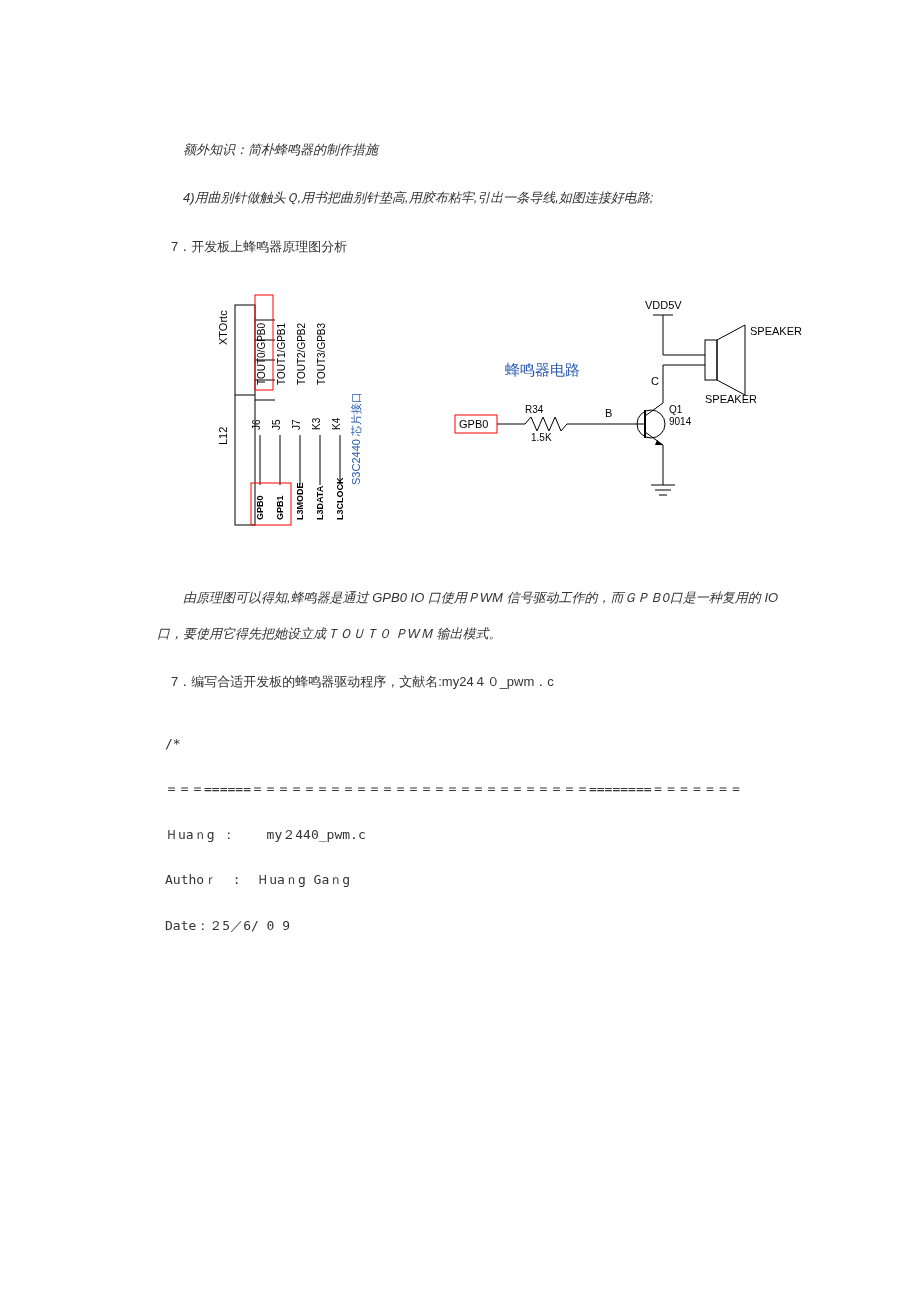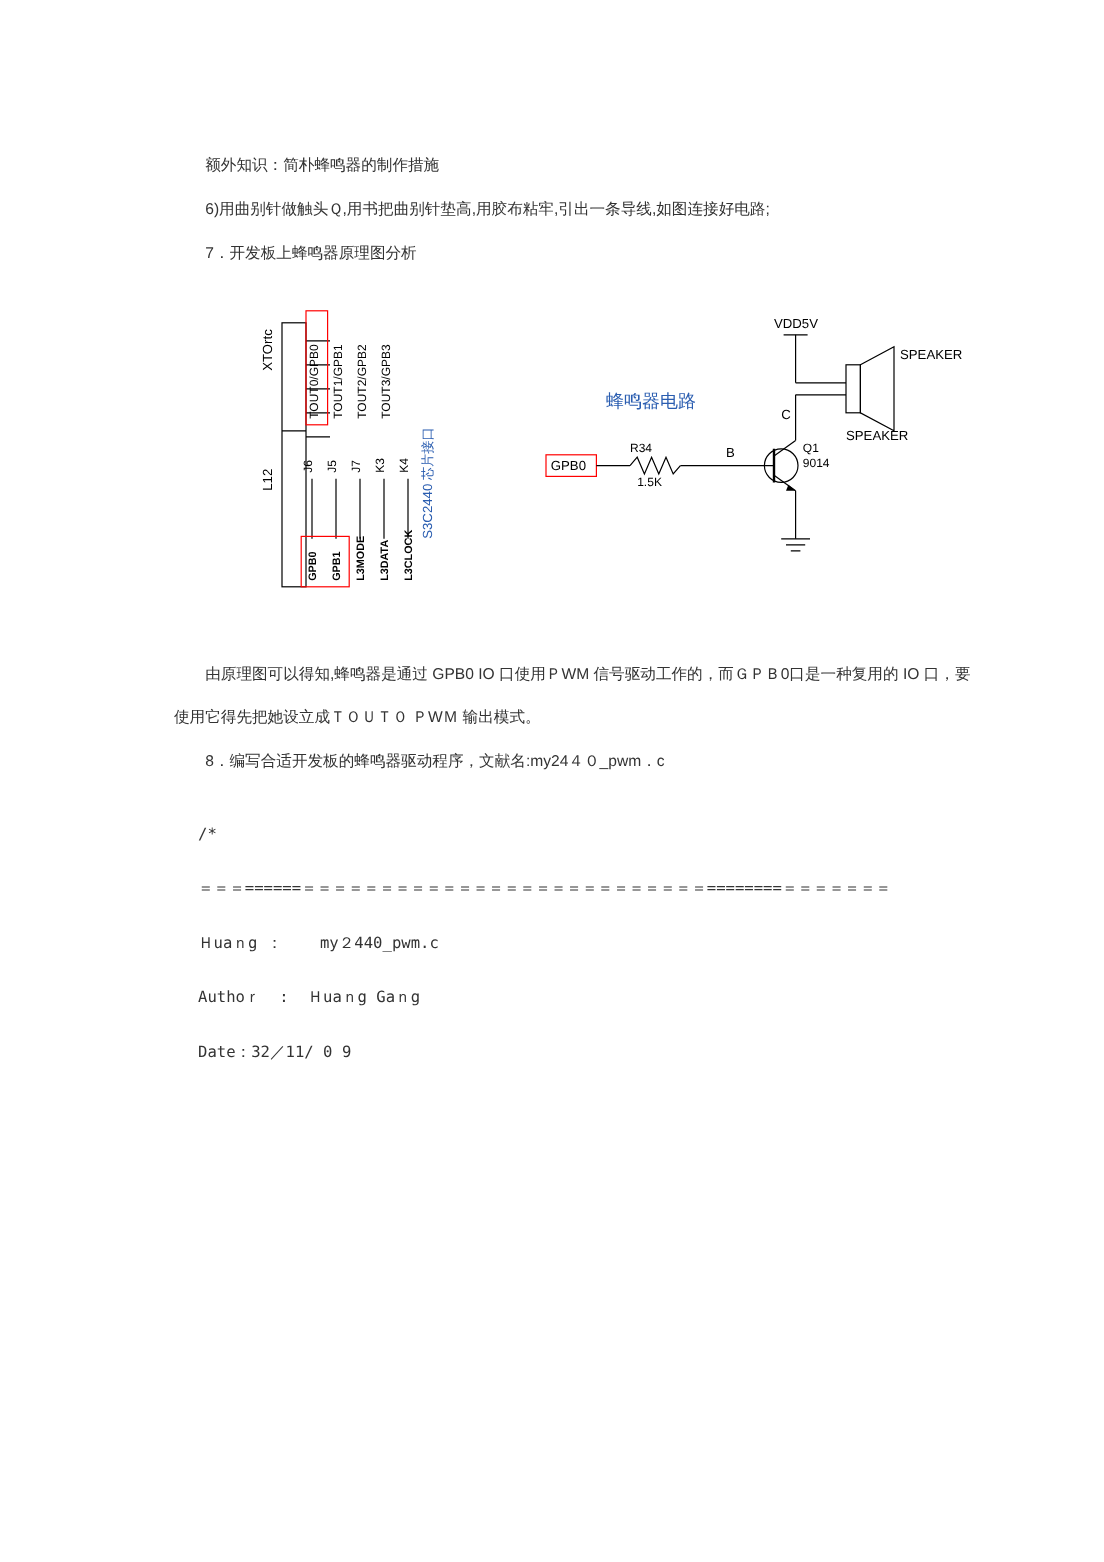--- a/index.html
+++ b/index.html
@@ -10,21 +10,22 @@
     color: #333;
     background: #fff;
     width: 920px;
   }
   .page {
     padding: 120px 110px 60px 145px;
     line-height: 2.8;
   }
   .para {
     text-indent: 2em;
-    margin: 0;
+    margin: 12px;
+    font-style: italic;
   }
   .section-head {
     text-indent: 2em;
     margin: 0;
   }
   .diagram-wrap {
     margin: 20px 0 20px 60px;
     width: 620px;
   }
   .diagram {
@@ -45,21 +46,21 @@
 </style>
 </head>
 <body>
 
 <div class="page">
 
   <p class="para">额外知识：简朴蜂鸣器的制作措施</p>
 
 
 
-  <p class="para">6)用曲别针做触头Ｑ,用书把曲别针垫高,用胶布粘牢,引出一条导线,如图连接好电路;</p>
+  <p class="para">4)用曲别针做触头Ｑ,用书把曲别针垫高,用胶布粘牢,引出一条导线,如图连接好电路;</p>
 
 
   <p class="section-head">7．开发板上蜂鸣器原理图分析</p>
 
   <div class="diagram-wrap">
     <svg class="diagram" viewBox="0 0 620 260">
 
       <rect x="30" y="20" width="20" height="220" fill="none" stroke="#000" stroke-width="1"></rect>
 
       <text x="22" y="60" transform="rotate(-90 22 60)" font-size="11">XTOrtc</text>
@@ -143,23 +144,23 @@
 
       <line x1="448" y1="30" x2="468" y2="30" stroke="#000"></line>
       <text x="440" y="24" font-size="11">VDD5V</text>
       <text x="545" y="50" font-size="11">SPEAKER</text>
       <text x="500" y="118" font-size="11">SPEAKER</text>
     </svg>
   </div>
 
   <p class="para">由原理图可以得知,蜂鸣器是通过 GPB0 IO 口使用ＰWM 信号驱动工作的，而ＧＰＢ0口是一种复用的 IO 口，要使用它得先把她设立成ＴＯＵＴ０ ＰWＭ 输出模式。</p>
 
-  <p class="section-head">8．编写合适开发板的蜂鸣器驱动程序，文献名:my24４０_pwm．c</p>
+  <p class="section-head">7．编写合适开发板的蜂鸣器驱动程序，文献名:my24４０_pwm．c</p>
 
   <div class="code-block">
     <div class="code-line">/*</div>
     <div class="code-line">＝＝＝======＝＝＝＝＝＝＝＝＝＝＝＝＝＝＝＝＝＝＝＝＝＝＝＝＝＝========＝＝＝＝＝＝＝</div>
     <div class="code-line">Ｈuaｎg ：    my２440_pwm.c</div>
     <div class="code-line">Authoｒ  :  Ｈuaｎg Gaｎg</div>
-    <div class="code-line">Date：32／11/ 0 9</div>
+    <div class="code-line">Date：２5／6/ 0 9</div>
   </div>
 
 </div>
 
 </body></html>

